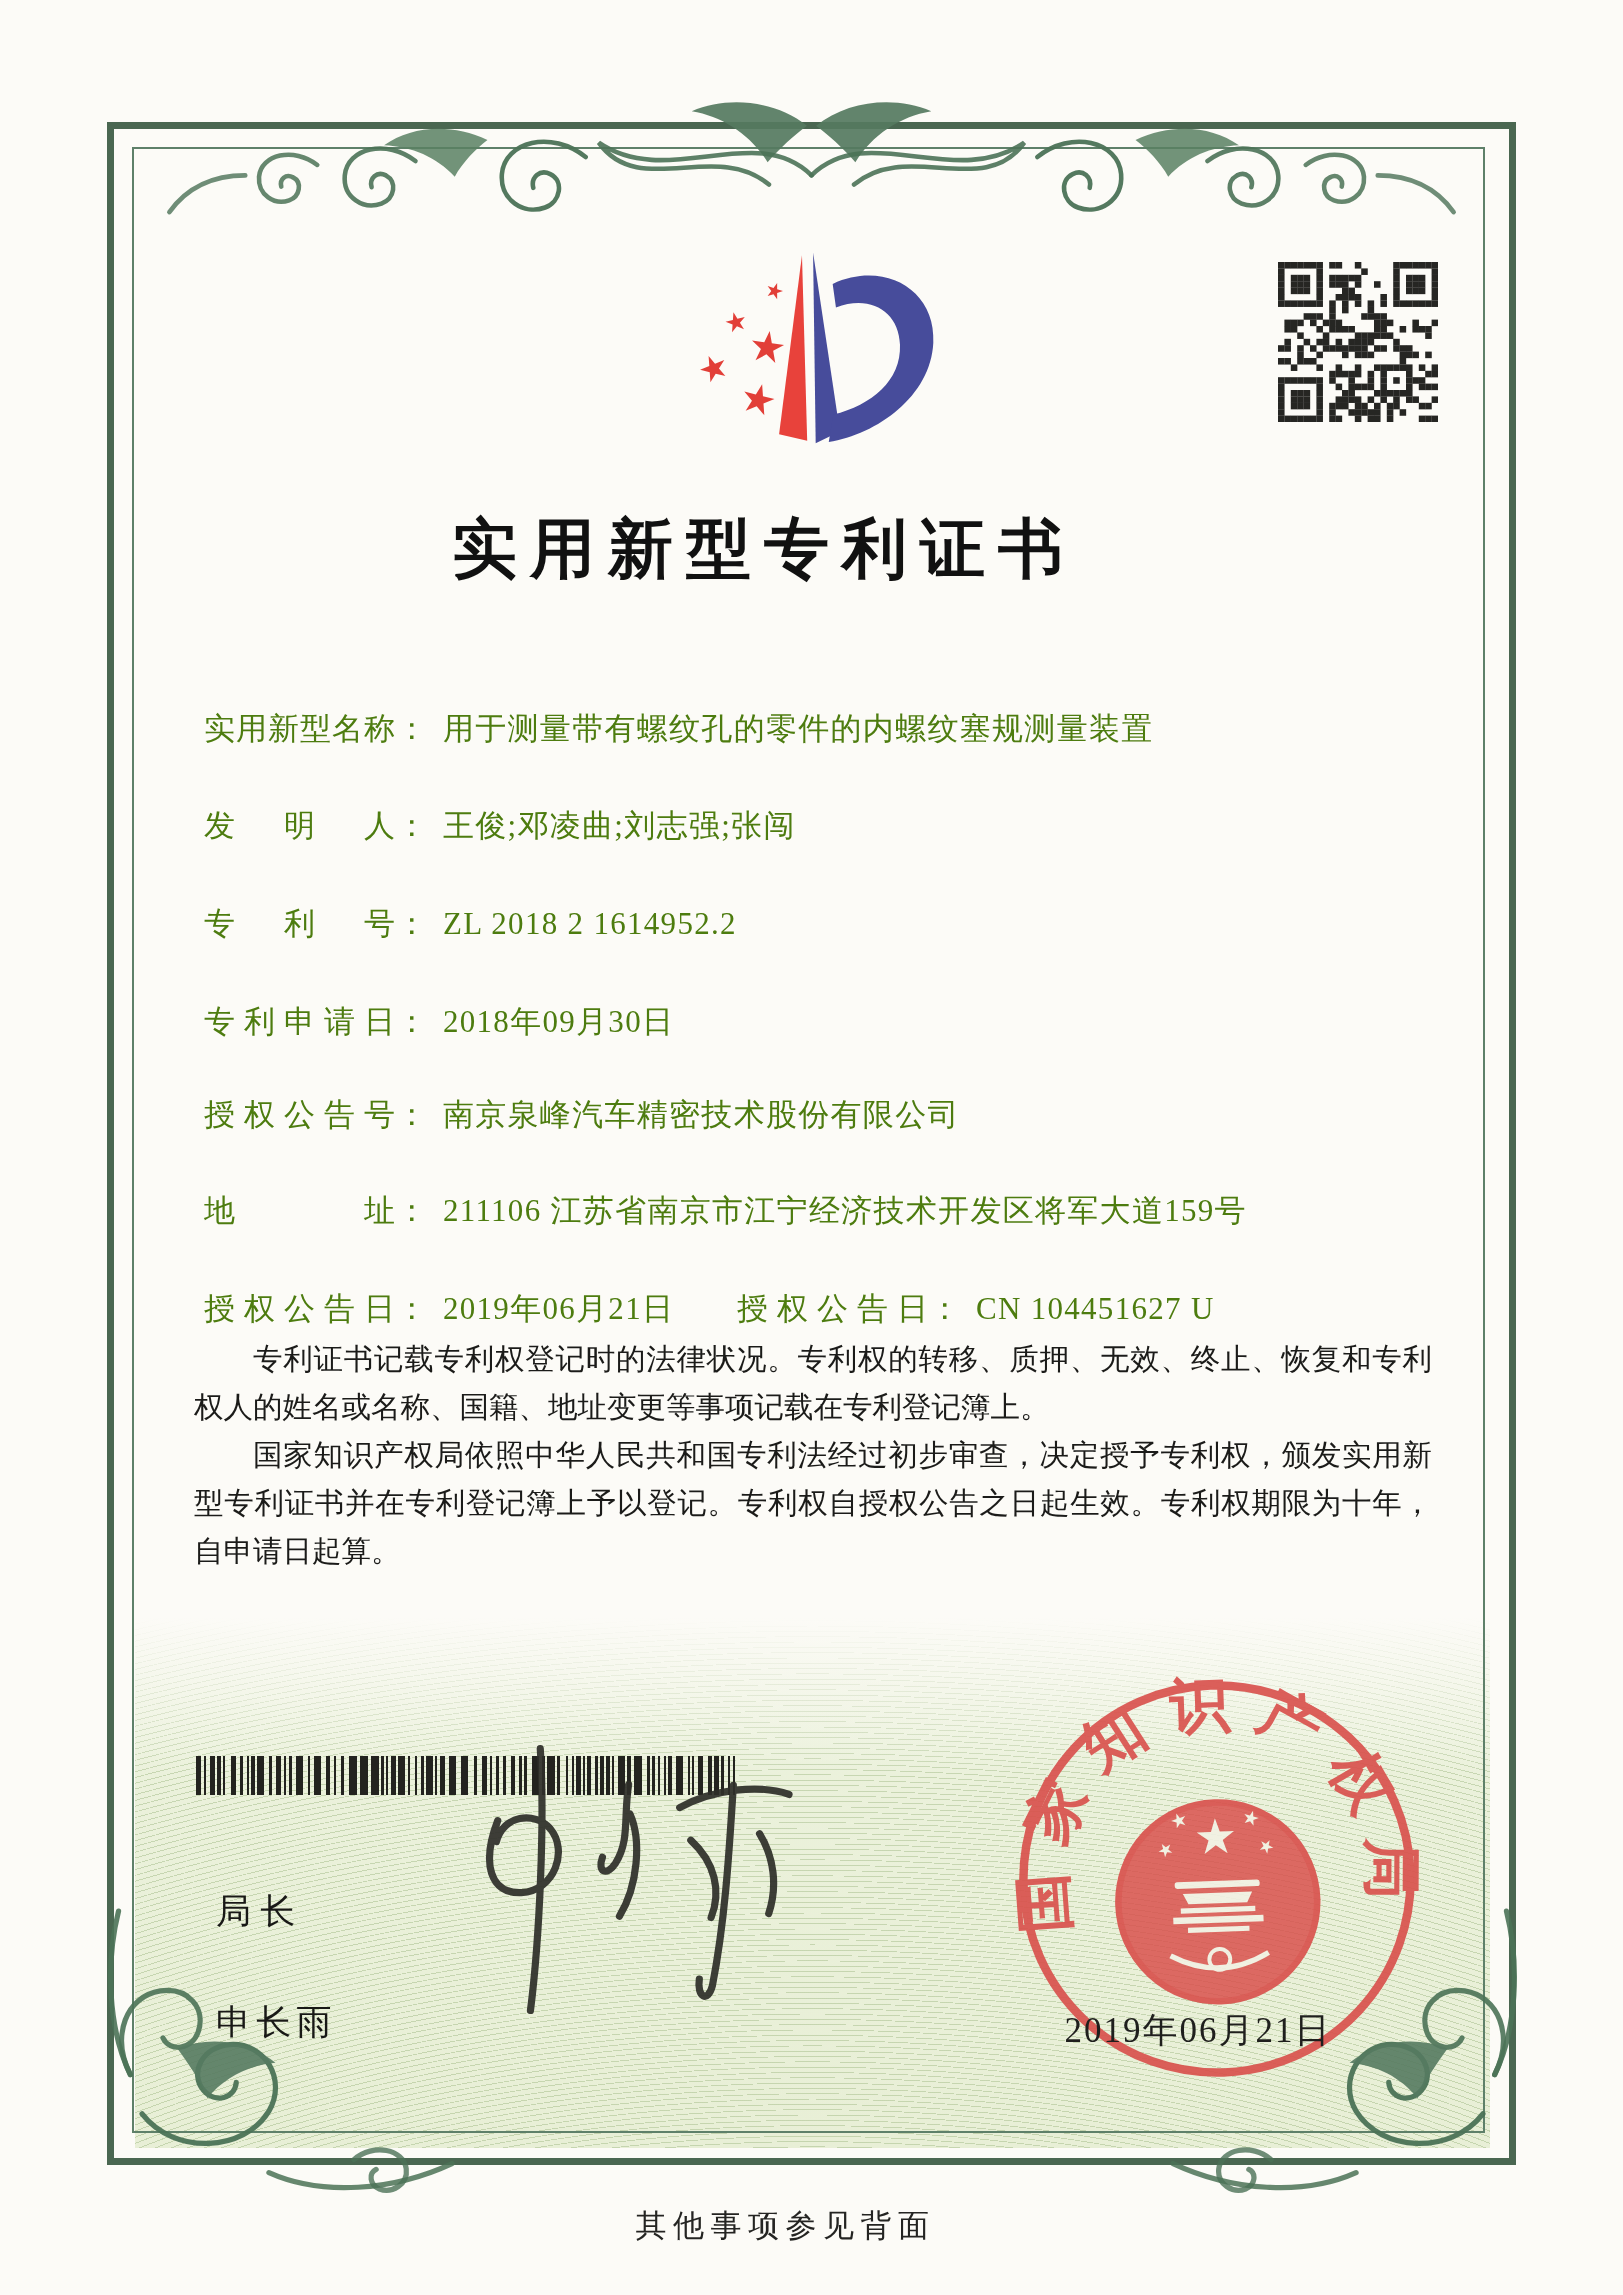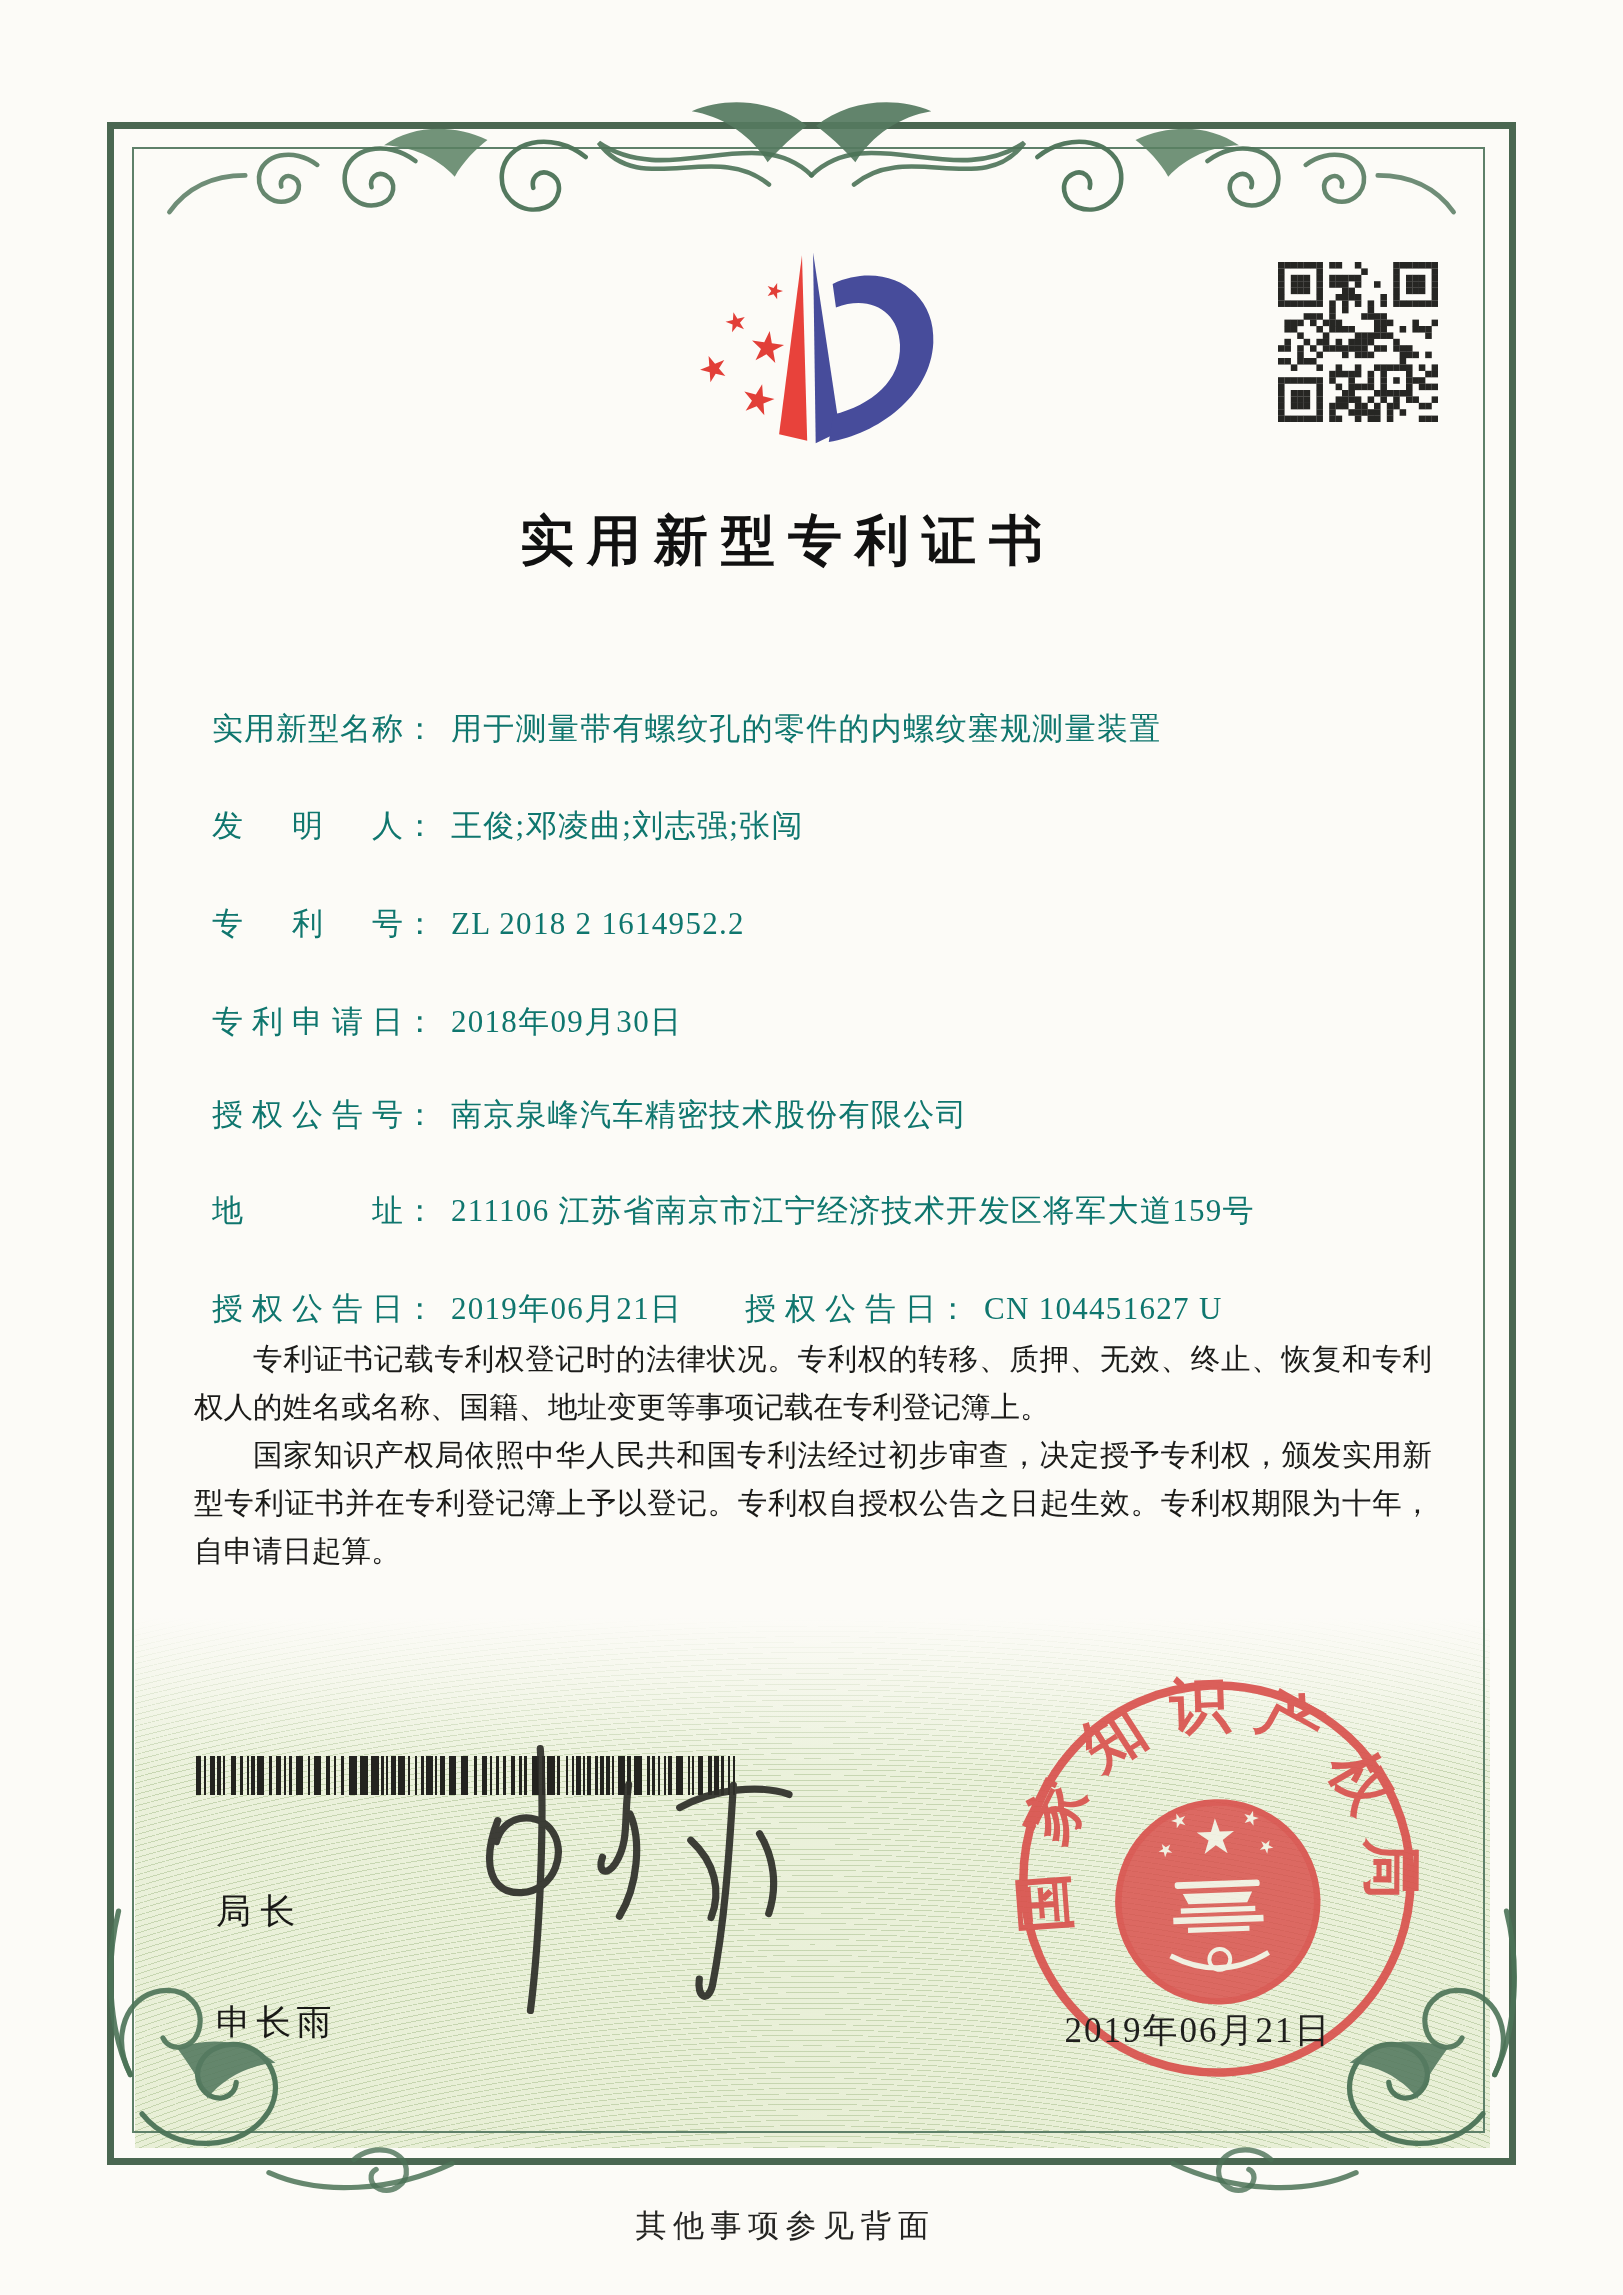--- a/index.html
+++ b/index.html
@@ -15,24 +15,24 @@
     background:
       repeating-radial-gradient(1702px 1145px at 50% 245%, rgba(140,170,110,.38) 0 1.3px, rgba(0,0,0,0) 1.3px 7.9px),
       linear-gradient(#ecf2dd,#e8efd6);}
   .guilloche-fade{position:absolute;left:135px;top:1617px;width:1355px;height:157px;
     background:linear-gradient(#fcfbf7,rgba(252,251,247,0));}
   
   .cert-no{position:absolute;left:149px;top:266px;font-size:34px;letter-spacing:4.6px;color:#262624;}
   .logo{position:absolute;left:668px;top:243px;width:281px;height:236px;}
   .qr{position:absolute;left:1278px;top:262px;width:160px;height:160px;}
   .title{position:absolute;left:0;top:505px;width:1528px;text-align:center;
-         font-size:54px;font-weight:700;letter-spacing:13px;color:#111;padding-left:24px;}
+         font-size:65px;font-weight:700;letter-spacing:13px;color:#111;}
   
   .rows{position:absolute;left:196px;top:0;width:1283px;}
-  .row{position:absolute;left:16px;font-size:31px;white-space:nowrap;color:#0f766e;}
+  .row{position:absolute;left:8px;font-size:31px;white-space:nowrap;color:#4d7c0f;}
   .jlabel{display:inline-block;width:191px;text-align:justify;text-align-last:justify;vertical-align:top;}
   .colon{display:inline-block;margin-left:1.3px;}
   .fvalue{display:inline-block;margin-left:7.9px;letter-spacing:1.3px;}
   .pair2{position:absolute;left:533px;top:0;white-space:nowrap;}
   
   .body-text{position:absolute;left:194px;top:1335px;width:1238px;font-size:29.5px;
              line-height:48px;color:#1b1b19;text-align:justify;}
   .body-text p{margin:0;text-indent:2em;}
   
   .barcode{position:absolute;left:196px;top:1756px;width:543px;height:39px;white-space:nowrap;overflow:hidden;}

